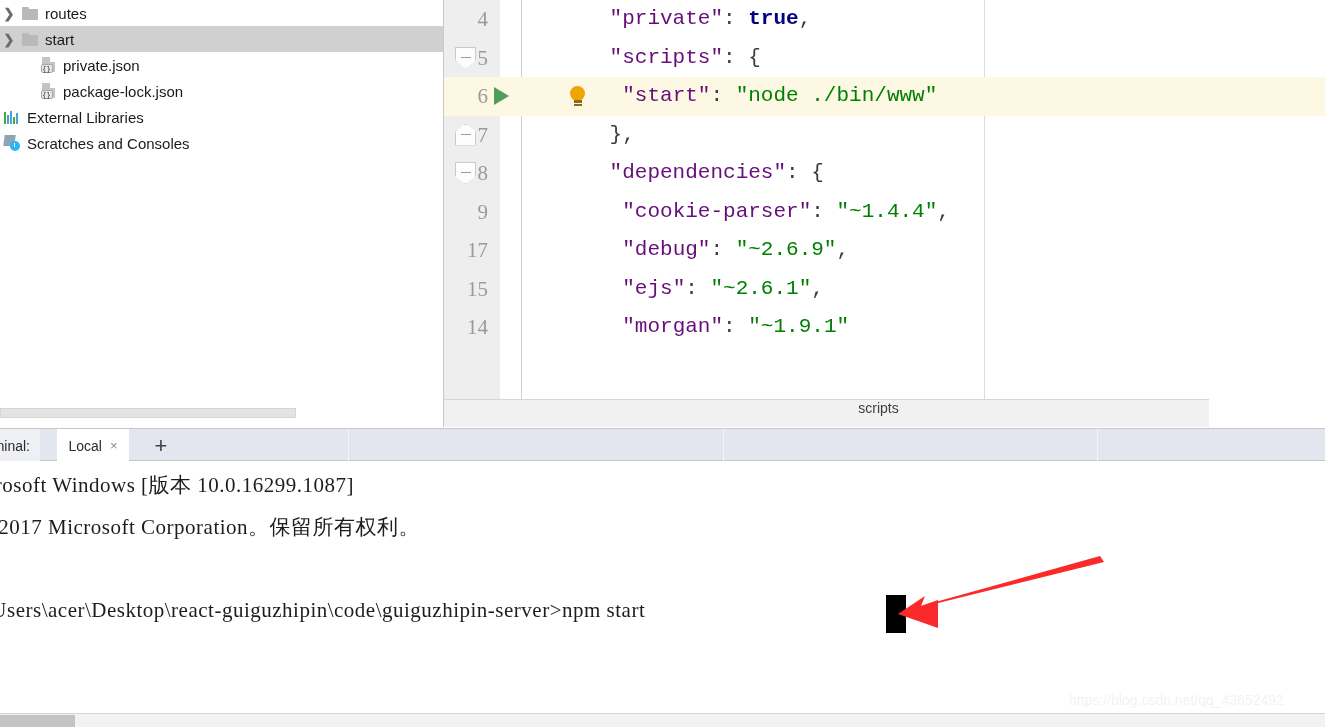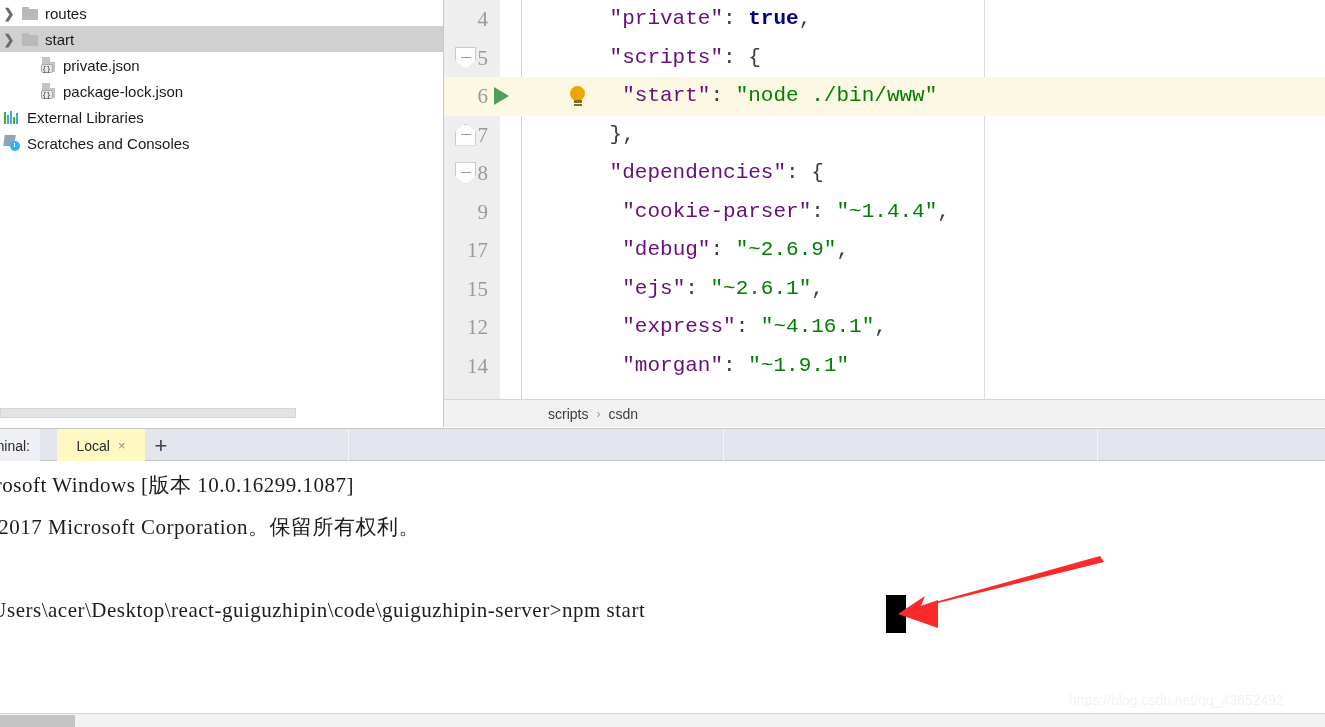--- a/index.html
+++ b/index.html
@@ -123,39 +123,39 @@
 
   .code-text { position:absolute; left:153px; top:0; }
   .k-key  { color:#660e7a; }
   .k-val  { color:#008000; }
   .k-bool { color:#000080; font-weight:bold; }
   .k-punc { color:#3b3b3b; }
 
   .vert-sep { position:absolute; left:540px; top:0; width:1px; height:399px; background:#dcdcdc; }
 
   .breadcrumb {
-    position:absolute; left:0; bottom:0; width:881px; height:28px;
+    position:absolute; left:0; bottom:0; width:765px; height:28px;
     background:#f1f1f1; border-top:1px solid #d6d6d6;
     display:flex; align-items:center; padding-left:104px; gap:8px;
-    font-size:14px; color:#3d3d3d;
+    font-size:14px; color:#3d3d3d;flex-direction:column;
   }
   .crumb-sep { color:#9a9a9a; font-size:12px; }
 
   
   .term-tabbar {
     position:absolute; left:0; top:428px; width:1325px; height:33px;
     background:#e3e6ee; border-top:1px solid #c6c6c6; border-bottom:1px solid #c6c6c6;
   }
   .term-title {
     position:absolute; left:-22px; top:0; height:33px; display:flex; align-items:center;
     padding:0 10px; font-size:14px; color:#2b2b2b; background:#eef0f5;
   }
   .term-tab {
-    position:absolute; left:57px; top:0; width:88px; height:33px;
-    background:#fef9c3; display:flex; align-items:center; justify-content:center; gap:8px;
+    position:absolute; left:57px; top:0; width:72px; height:33px;
+    background:#ffffff; display:flex; align-items:center; justify-content:center; gap:8px;
     font-size:14px; color:#2b2b2b;
   }
   .tab-close { color:#8b8b8b; font-size:13px; }
   .term-plus {
     position:absolute; left:145px; top:0; width:32px; height:33px;
     display:flex; align-items:center; justify-content:center;
     font-size:22px; color:#404040; line-height:1;
   }
   .tb-div { position:absolute; top:0; width:1px; height:33px; background:#f4f5f8; }
 
@@ -266,21 +266,20 @@
         <div class="vert-sep"></div>
         <div id="code-lines">
             <div class="code-line"><span class="ln">4</span><span class="code-text"> <span class="k-key">"private"</span><span class="k-punc">: </span><span class="k-bool">true</span><span class="k-punc">,</span></span></div>
             <div class="code-line"><span class="ln">5</span><span class="fold-mark down"><span class="dash"></span></span><span class="code-text"> <span class="k-key">"scripts"</span><span class="k-punc">: {</span></span></div>
             <div class="code-line hl"><span class="ln">6</span><span class="run-arrow"></span><span class="bulb"><span class="glass"></span><span class="base"></span><span class="base2"></span></span><span class="code-text">  <span class="k-key">"start"</span><span class="k-punc">: </span><span class="k-val">"node ./bin/www"</span></span></div>
             <div class="code-line"><span class="ln">7</span><span class="fold-mark up"><span class="dash"></span></span><span class="code-text"> <span class="k-punc">},</span></span></div>
             <div class="code-line"><span class="ln">8</span><span class="fold-mark down"><span class="dash"></span></span><span class="code-text"> <span class="k-key">"dependencies"</span><span class="k-punc">: {</span></span></div>
             <div class="code-line"><span class="ln">9</span><span class="code-text">  <span class="k-key">"cookie-parser"</span><span class="k-punc">: </span><span class="k-val">"~1.4.4"</span><span class="k-punc">,</span></span></div>
             <div class="code-line"><span class="ln">17</span><span class="code-text">  <span class="k-key">"debug"</span><span class="k-punc">: </span><span class="k-val">"~2.6.9"</span><span class="k-punc">,</span></span></div>
             <div class="code-line"><span class="ln">15</span><span class="code-text">  <span class="k-key">"ejs"</span><span class="k-punc">: </span><span class="k-val">"~2.6.1"</span><span class="k-punc">,</span></span></div>
-            <div class="code-line"><span class="ln">12</span><span class="code-text">  <span class="k-key">"express"</span><span class="k-punc">: </span><span class="k-val">"~4.16.1"</span><span class="k-punc">,</span></span></div>
             <div class="code-line"><span class="ln">14</span><span class="code-text">  <span class="k-key">"morgan"</span><span class="k-punc">: </span><span class="k-val">"~1.9.1"</span></span></div>
           </div>
       </div>
       <div class="breadcrumb">
         <span>scripts</span>
         <span class="crumb-sep">›</span>
         <span>csdn</span>
       </div>
     </div>
   </div>

